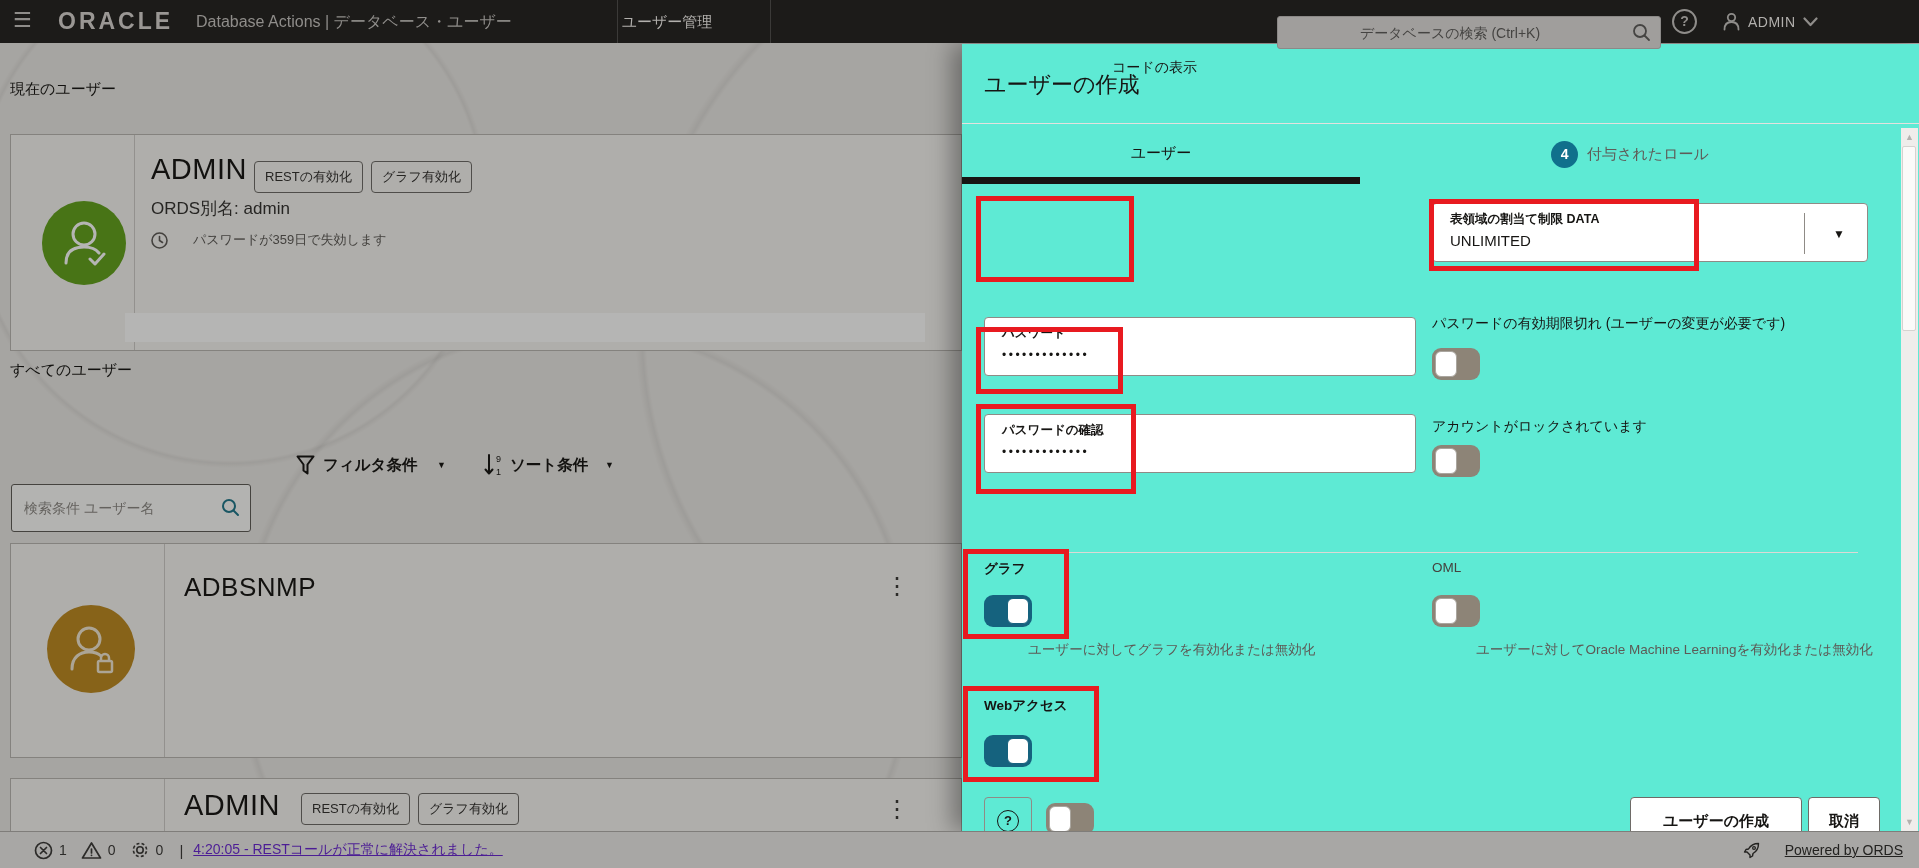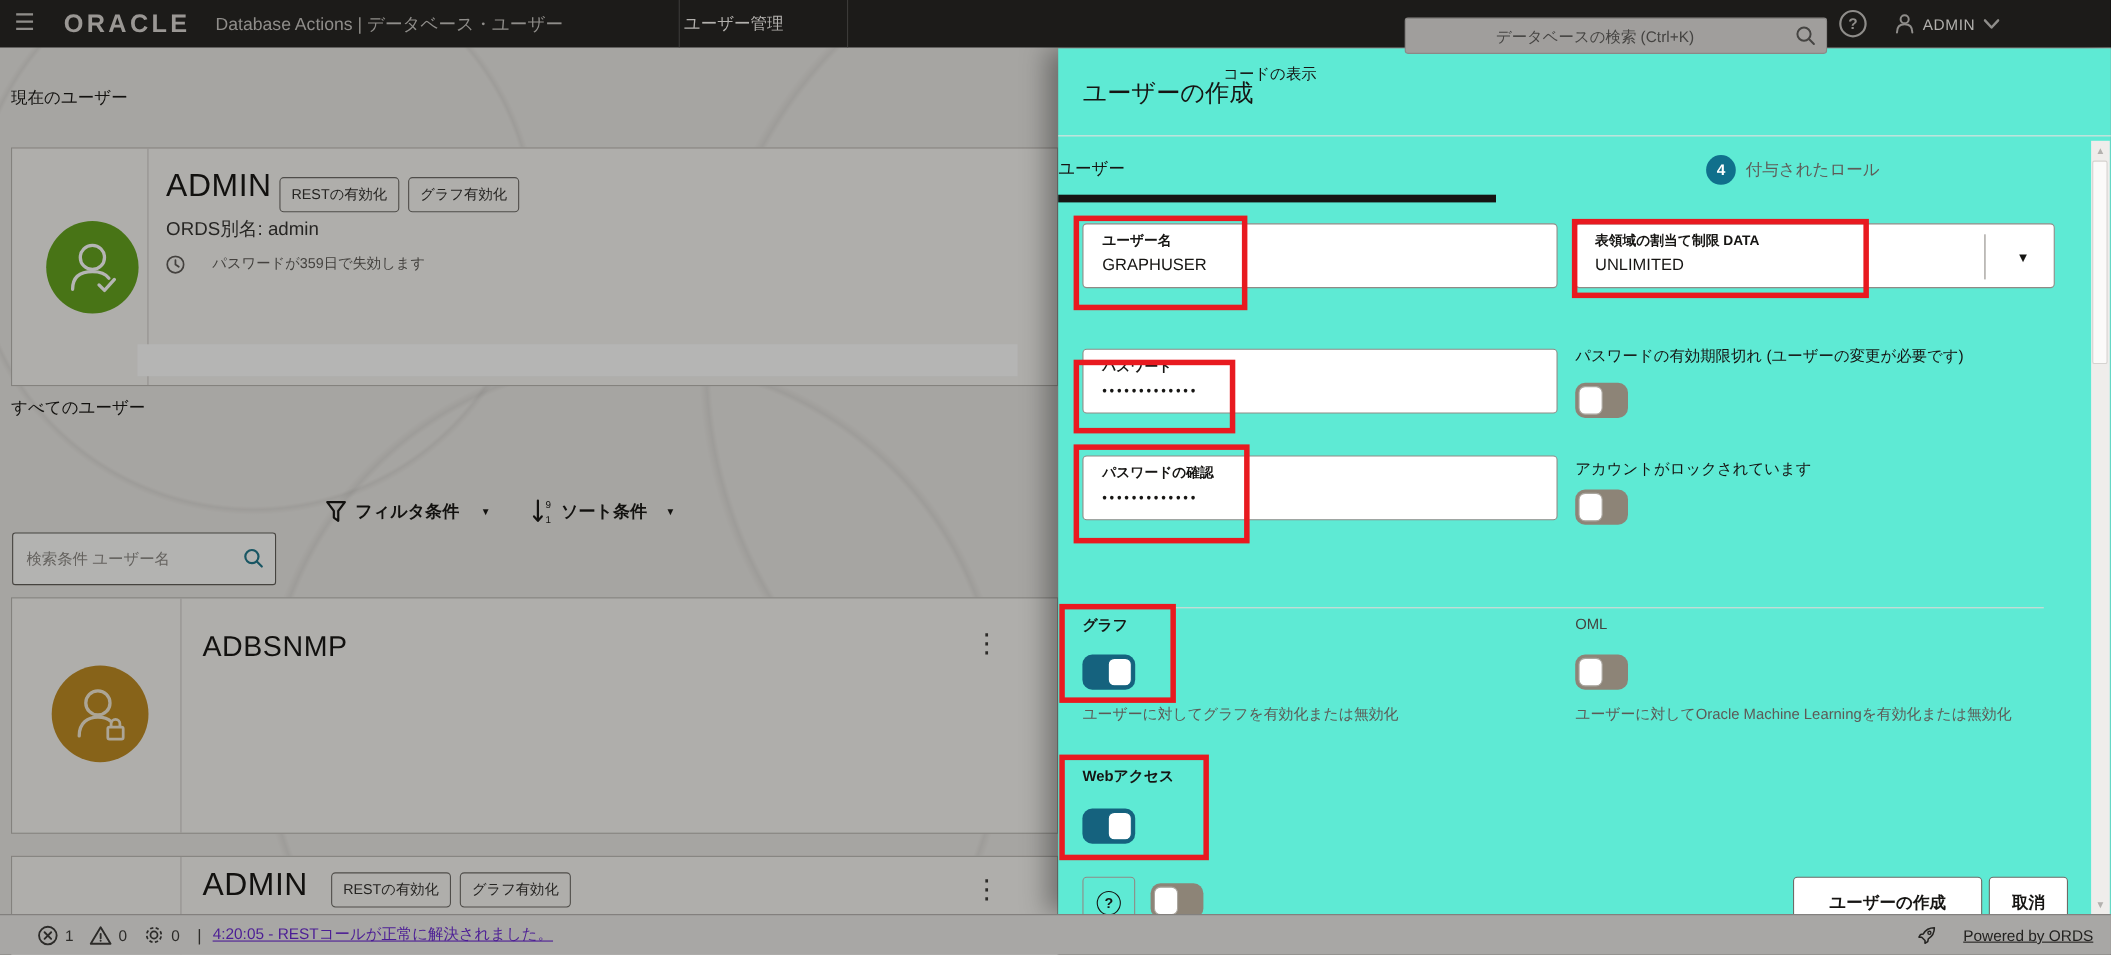--- a/index.html
+++ b/index.html
@@ -52,37 +52,37 @@
 
   
   #overlay{left:0;top:43px;width:1919px;height:825px;background:rgba(10,9,8,0.30);z-index:5;}
 
   
   #panel{left:962px;top:44px;width:957px;height:787px;background:#5eead4;z-index:10;
          box-shadow:-10px 0 22px rgba(0,0,0,0.35);}
   #panel-title{left:22px;top:26px;color:#161513;font-size:22px;}
   #panel-tabs{left:0;top:79px;width:957px;height:60px;border-top:1px solid #e4e1de;}
   #tab-user{left:0;top:0;width:398px;height:60px;cursor:pointer;}
-  #tab-user .tlabel{position:absolute;width:100%;text-align:left;top:20px;color:#161513;font-size:15px;}
+  #tab-user .tlabel{position:absolute;width:100%;text-align:center;top:20px;color:#161513;font-size:15px;}
   #tab-user .underline{position:absolute;left:0;bottom:0;width:100%;height:7px;background:#161513;}
   #tab-roles{left:398px;top:0;width:540px;height:60px;display:flex;align-items:center;justify-content:center;gap:9px;cursor:pointer;}
   #tab-roles .badge{width:27px;height:27px;border-radius:50%;background:#10708c;color:#fff;font-size:14px;
         font-weight:700;text-align:center;line-height:27px;}
   #tab-roles .tlabel{color:#5f5c58;font-size:15px;}
 
   .fieldbox{position:absolute;height:59px;border:1px solid #8f8b86;border-radius:4px;background:#fff;
         box-sizing:border-box;padding:7px 0 0 17px;cursor:text;}
   .fieldbox .flabel{color:#161513;font-size:12.5px;font-weight:700;}
   .fieldbox .fvalue{color:#161513;font-size:15px;margin-top:4px;}
   .fieldbox .fdots{color:#161513;font-size:12px;letter-spacing:2.5px;margin-top:6px;}
   #quota-div{position:absolute;right:62px;top:9px;height:41px;width:1px;background:#8f8b86;}
   #quota-caret{position:absolute;right:22px;top:23px;color:#161513;font-size:12px;cursor:pointer;}
 
   .plabel{position:absolute;color:#161513;font-size:14px;}
-  .phelp{position:absolute;color:#5d5a56;font-size:13.5px;line-height:1.45;}
+  .phelp{position:absolute;color:#5d5a56;font-size:13.5px;line-height:1.45;margin-left:44px;}
   .slabel{position:absolute;color:#161513;font-size:13.5px;font-weight:700;}
 
   .toggle{position:absolute;width:48px;height:32px;border-radius:9px;background:#8d8477;cursor:pointer;}
   .toggle .knob{position:absolute;left:3px;top:3px;width:22px;height:26px;border-radius:6px;
         background:#fff;border:1px solid #aaa69f;box-sizing:border-box;}
   .toggle.on{background:#15627e;}
   .toggle.on .knob{left:auto;right:3px;border-color:#15627e;}
 
   .pdivider{position:absolute;height:1px;background:#dcd9d5;}
 
@@ -230,24 +230,20 @@
       <div id="tab-user" class="abs">
         <div class="tlabel">ユーザー</div>
         <div class="underline"></div>
       </div>
       <div id="tab-roles" class="abs">
         <span class="badge">4</span>
         <span class="tlabel">付与されたロール</span>
       </div>
     </div>
 
-    <div class="fieldbox" style="left:22px;top:159px;width:432px;">
-      <div class="flabel">ユーザー名</div>
-      <div class="fvalue">GRAPHUSER</div>
-    </div>
     <div class="fieldbox" style="left:470px;top:159px;width:436px;">
       <div class="flabel">表領域の割当て制限 DATA</div>
       <div class="fvalue">UNLIMITED</div>
       <div id="quota-div"></div>
       <div id="quota-caret">▼</div>
     </div>
 
     <div class="fieldbox" style="left:22px;top:273px;width:432px;">
       <div class="flabel">パスワード</div>
       <div class="fdots">•••••••••••••</div>

